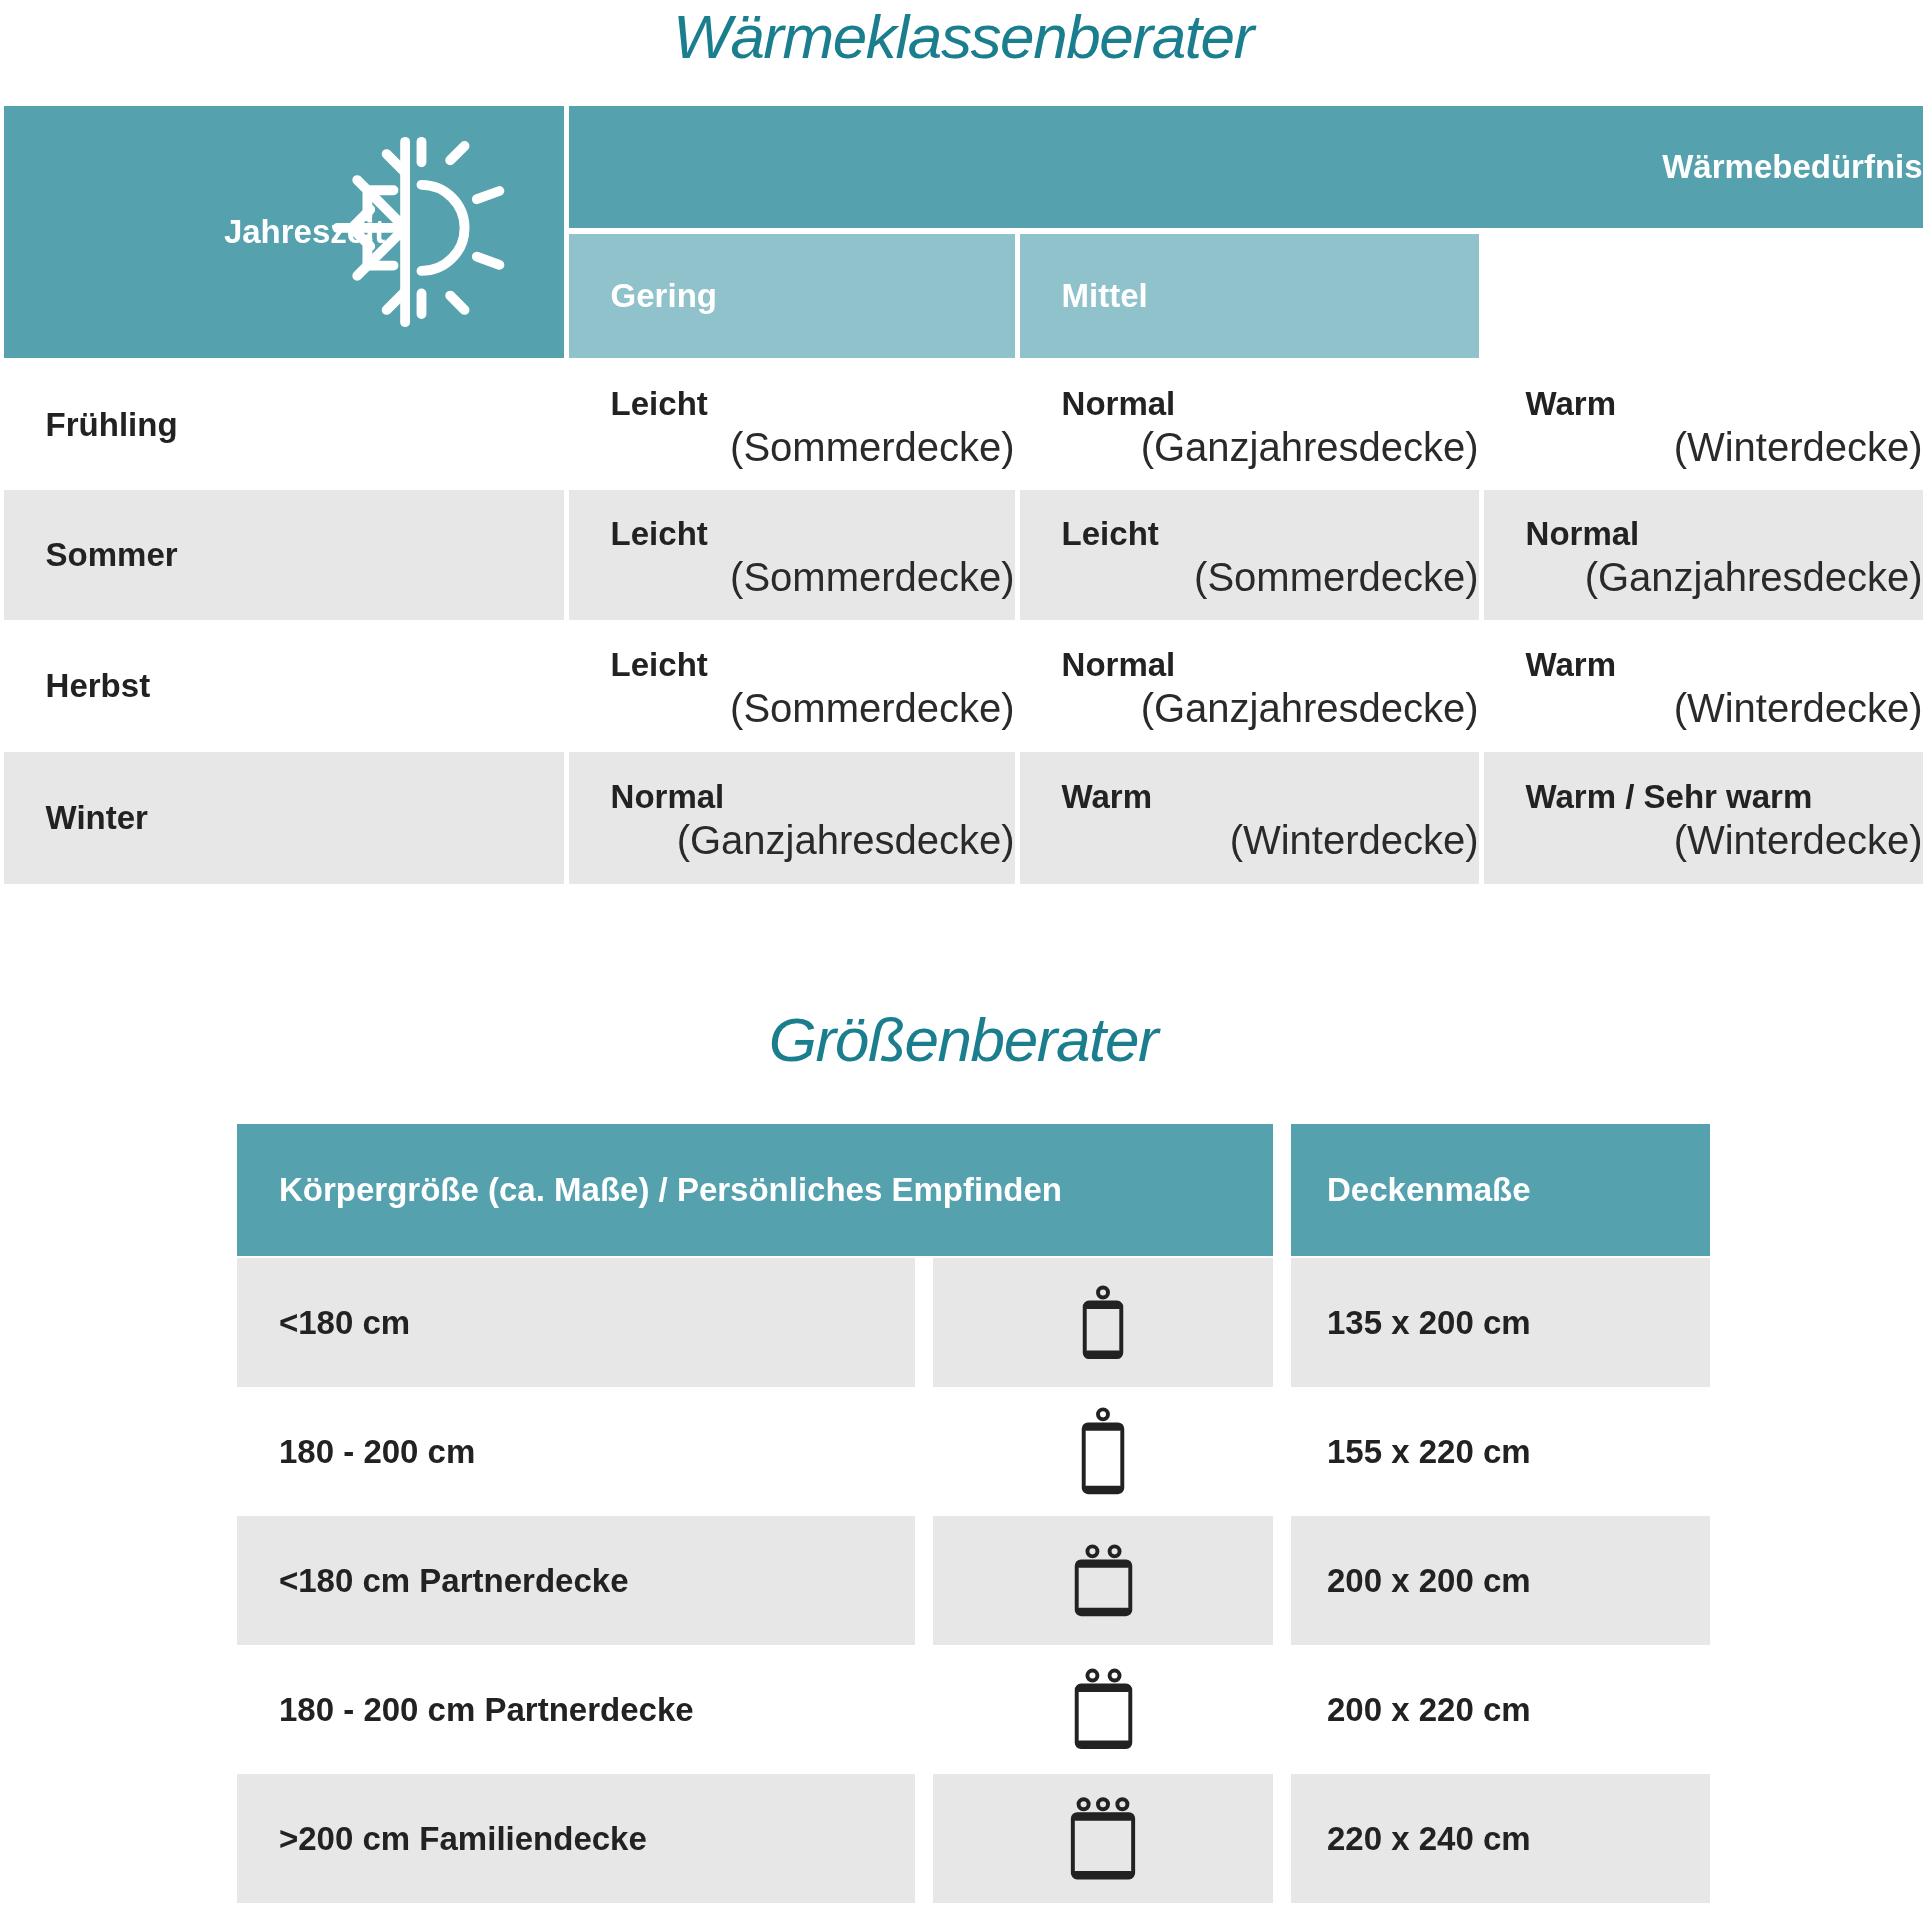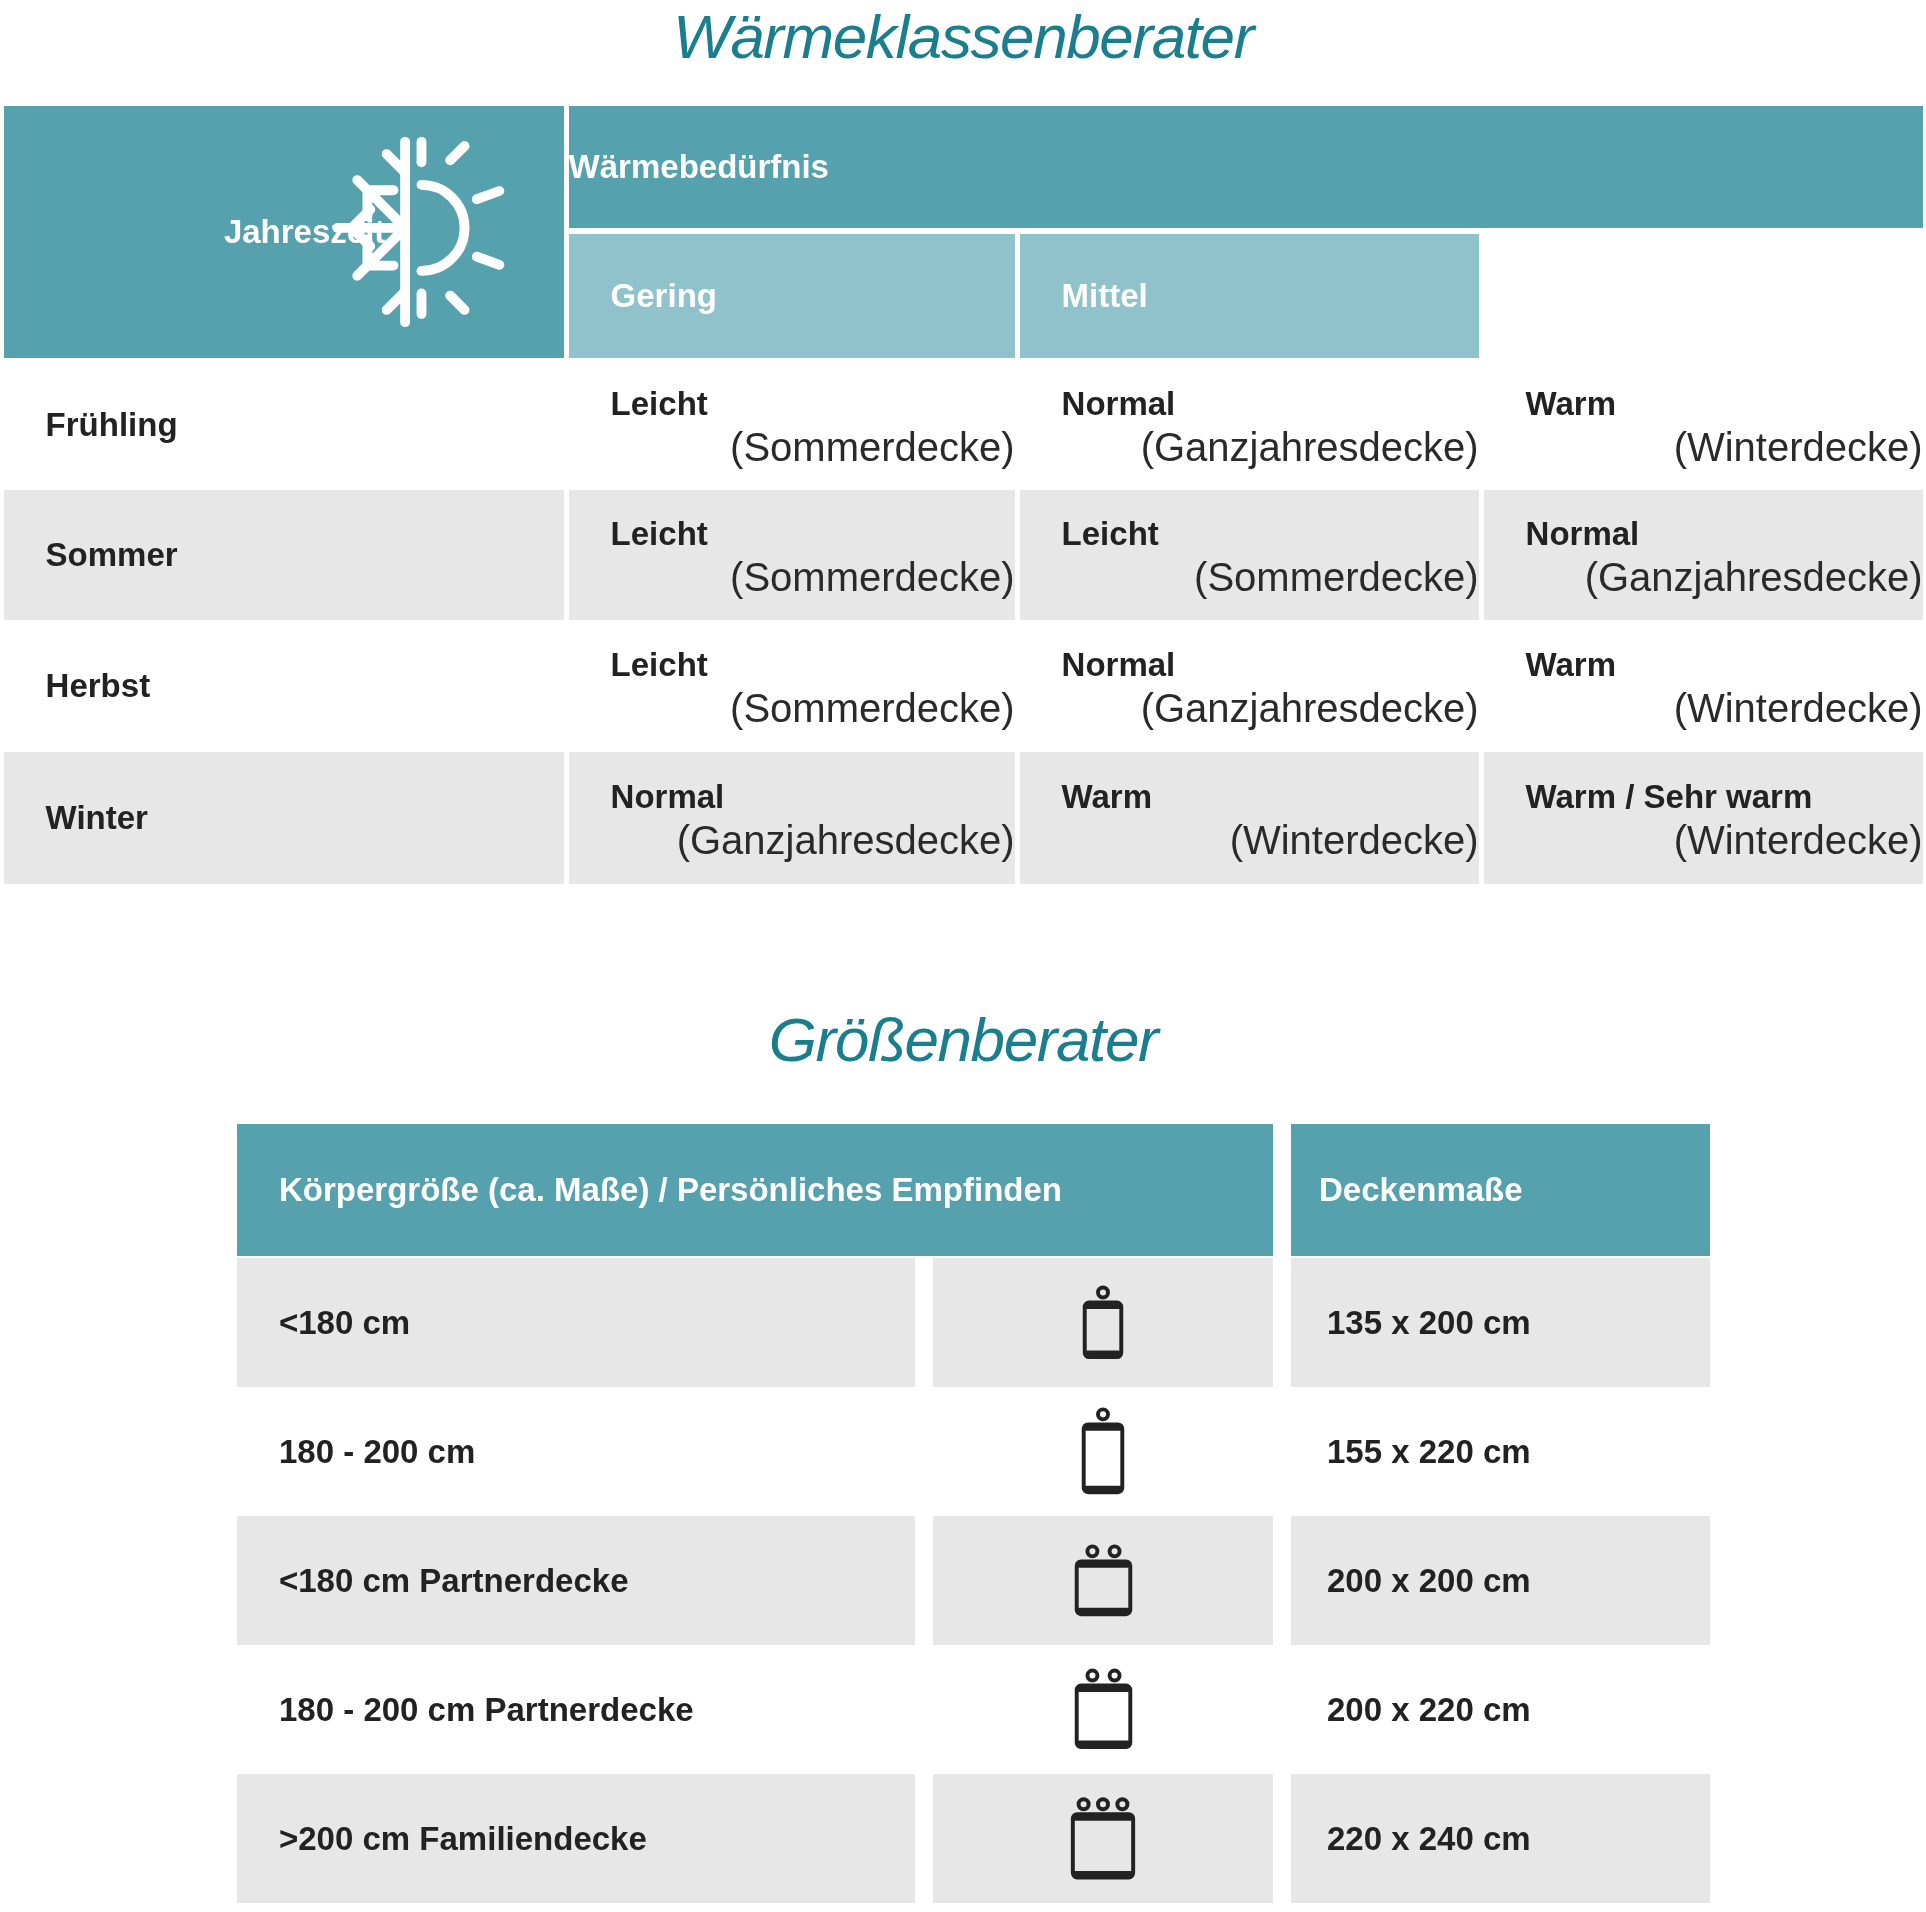--- a/index.html
+++ b/index.html
@@ -17,21 +17,21 @@
   .t2{position:absolute;top:1124px;left:237px;display:grid;
       grid-template-columns:678px 340px 419px;column-gap:18px;
       grid-template-rows:132px 2.2px 129px 129px 129px 129px 129px;}
 
   .c{display:flex;flex-direction:column;justify-content:center;}
   .teal-dark{background:var(--tealD);color:#fff;}
   .teal-light{background:var(--tealL);color:#fff;}
   .gray{background:var(--gray);}
   .hdr{font-weight:700;font-size:33px;}
   .pad{padding-left:42px;}
-  .center-txt{align-items:center;flex-direction:row;justify-content:flex-start;}
+  .center-txt{align-items:center;flex-direction:row;justify-content:flex-end;}
   .corner{position:relative;flex-direction:row;align-items:center;}
   .corner .icon-wrap{position:absolute;right:40px;top:50%;transform:translateY(-50%);line-height:0;}
   .b{font-weight:700;font-size:33px;line-height:45px;white-space:nowrap;}
   .r{font-weight:400;font-size:40px;line-height:43px;white-space:nowrap;color:#2a2a2a;text-align:right;}
   .icn{align-items:center;}
 </style>
 </head>
 <body>
 
 <h1 id="title1" class="title">Wärmeklassenberater</h1>
@@ -131,21 +131,21 @@
       <span class="r">(Winterdecke)</span>
     </div>
   </div>
 
 <h2 id="title2" class="title">Größenberater</h2>
 
 <div class="t2">
   <div class="c teal-dark pad" style="grid-row:1;grid-column:1/3">
     <span class="hdr">Körpergröße (ca. Maße) / Persönliches Empfinden</span>
   </div>
-  <div class="c teal-dark" style="grid-row:1;grid-column:3;padding-left:28px">
+  <div class="c teal-dark" style="grid-row:1;grid-column:3;padding-left:36px">
     <span class="hdr">Deckenmaße</span>
   </div>
 
 <div class="c pad gray" style="grid-area: 3 / 1;">
       <span class="b">&lt;180 cm</span>
     </div>
     <div class="c icn gray" style="grid-area: 3 / 2;">
       <span style="line-height: 0;"><svg width="48" height="76" viewBox="0 0 67 105">
           <circle cx="33.5" cy="10" r="7" fill="none" stroke="#222222" stroke-width="5.5"></circle>
           <rect x="8" y="24" width="51" height="76" rx="6" fill="none" stroke="#222222" stroke-width="5.5"></rect>

